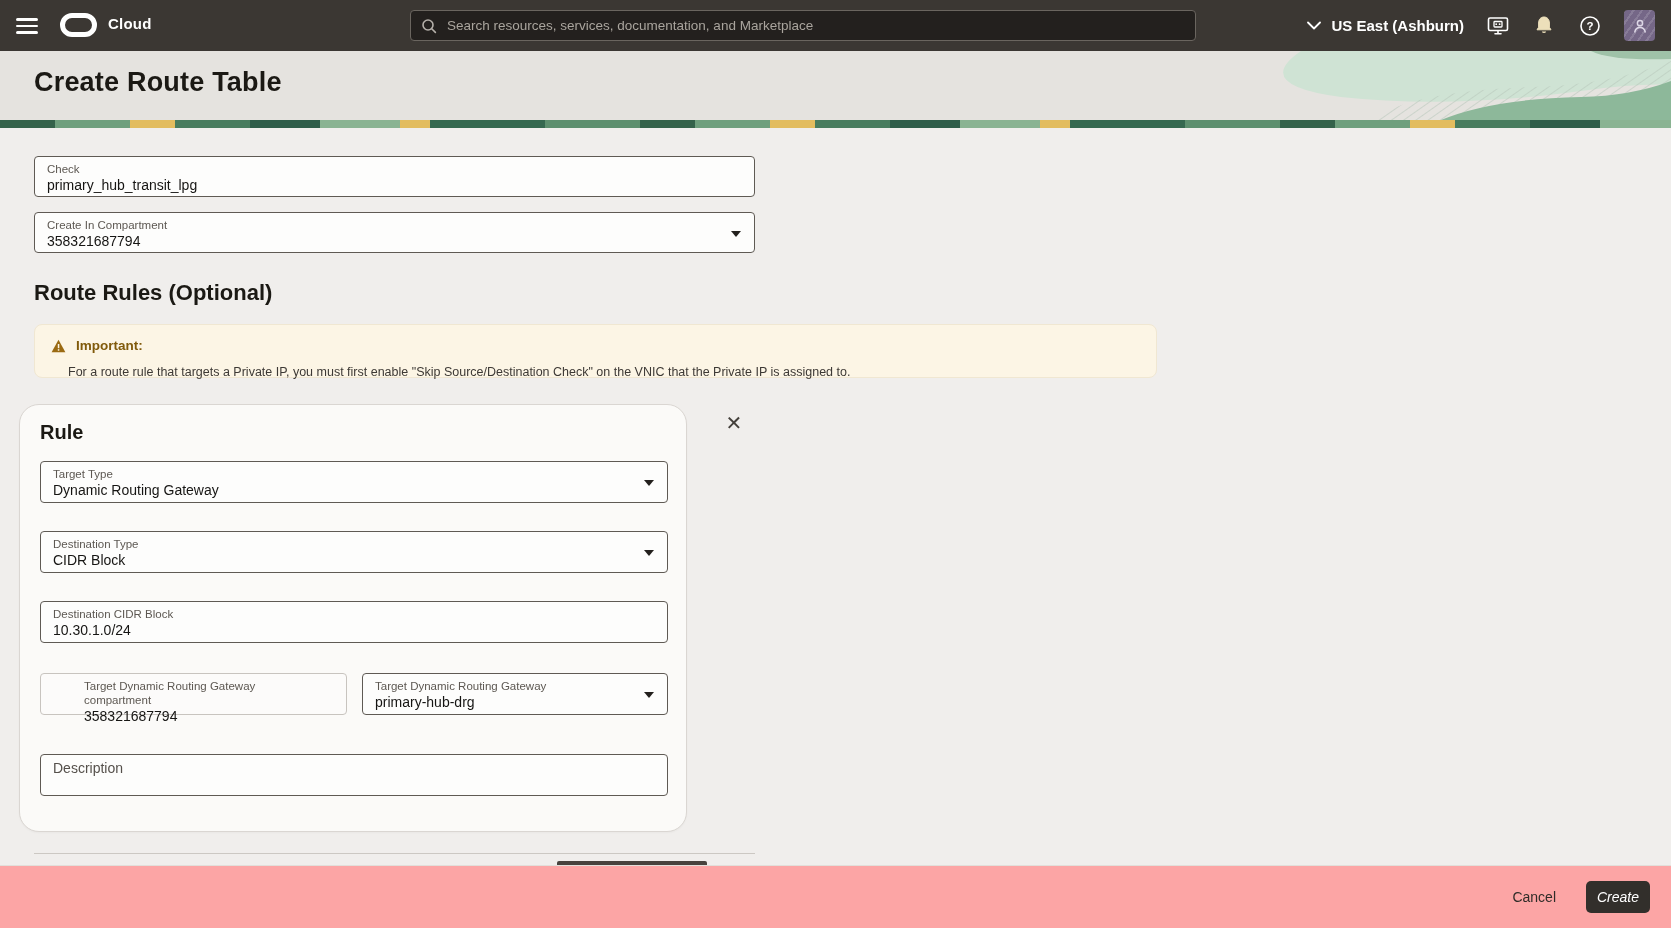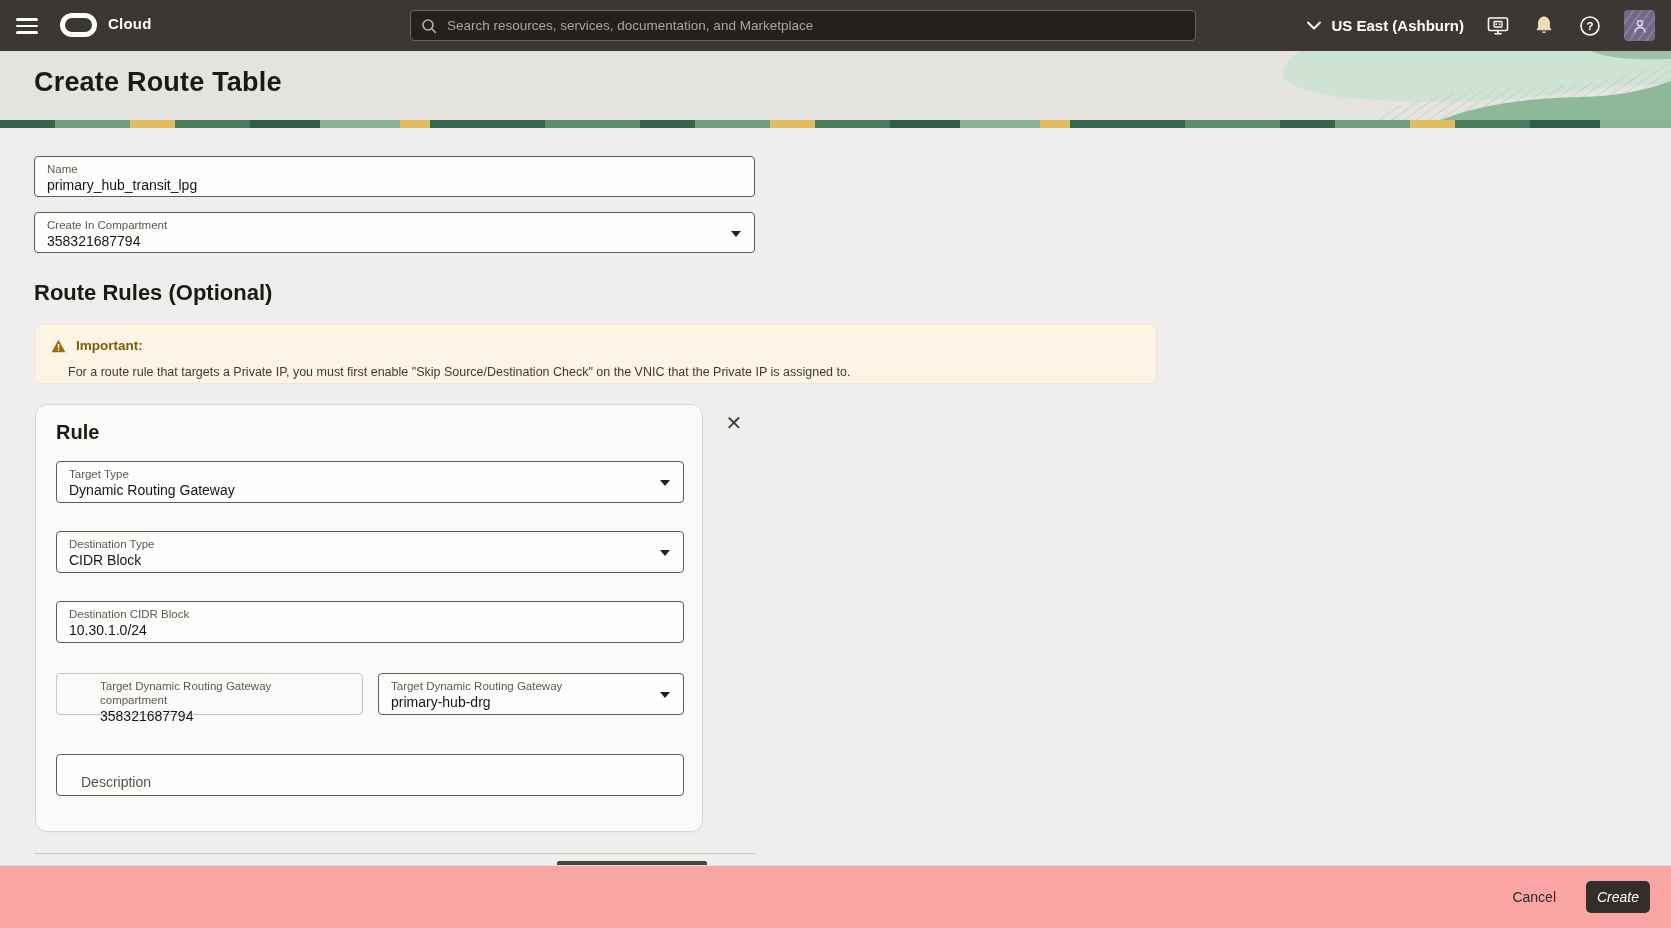--- a/index.html
+++ b/index.html
@@ -36,33 +36,33 @@
 
   
   .field { position:absolute; background:#fdfdfc; border:1px solid #5f5a54; border-radius:4px; padding:5px 34px 5px 12px; cursor:text; }
   .field.select { cursor:pointer; }
   .field-label { font-size:11.5px; color:#5d5852; line-height:14px; }
   .field-value { font-size:14px; color:#161513; line-height:18px; white-space:nowrap; overflow:hidden; }
   .field input { width:100%; border:none; outline:none; background:transparent; font-size:14px; color:#161513; font-family:"Liberation Sans",sans-serif; padding:0; }
   .field.disabled { border-color:#c8c4bf; background:#fcfbfa; cursor:default; }
   .caret { position:absolute; right:13px; top:50%; margin-top:-2px; width:0; height:0;
            border-left:5px solid transparent; border-right:5px solid transparent; border-top:6px solid #23201d; }
-  .field.placeholder-only { display:flex; align-items:flex-end; padding:5px 24px; }
+  .field.placeholder-only { display:flex; align-items:flex-start; padding:5px 12px; }
   .field.placeholder-only input::placeholder { color:#55504b; opacity:1; }
 
   
   .section-heading { position:absolute; left:34px; top:280px; font-size:22px; font-weight:700; color:#1b1914; }
 
-  .warning { position:absolute; left:34px; top:324px; width:1123px; height:60px; background:#fcf5e5; border:1px solid #f0e7d2; border-radius:8px; }
+  .warning { position:absolute; left:34px; top:324px; width:1123px; height:54px; background:#fcf5e5; border:1px solid #f0e7d2; border-radius:8px; }
   .warning-head { position:absolute; left:16px; top:13px; display:flex; align-items:center; gap:10px; }
   .warning-title { font-size:13.5px; font-weight:700; color:#805a0b; }
   .warning-body { position:absolute; left:33px; top:40px; font-size:12.5px; color:#3d3935; }
 
   
-  .rule-card { position:absolute; left:35px; top:404px; width:668px; height:428px; background:#fbfaf8; border:1px solid #dad6d2; border-radius:12px; box-shadow:0 1px 2px rgba(0,0,0,.03); }
+  .rule-card { position:absolute; left:19px; top:404px; width:668px; height:428px; background:#fbfaf8; border:1px solid #dad6d2; border-radius:20px; box-shadow:0 1px 2px rgba(0,0,0,.03); }
   .rule-title { position:absolute; left:20px; top:16px; font-size:20px; font-weight:700; color:#1b1914; }
   .close-x { position:absolute; left:721px; top:410px; width:26px; height:26px; display:flex; align-items:center; justify-content:center;
              font-size:20px; color:#44403b; cursor:pointer; line-height:1; }
 
   
   .divider { position:absolute; left:34px; top:853px; width:721px; height:1px; background:#ccc8c3; }
   .clipped-btn { position:absolute; left:557px; top:861px; width:150px; height:4px; background:#47433e; border-radius:2px 2px 0 0; cursor:pointer; }
   .footer { position:absolute; left:0; top:865px; width:100%; height:63px; background:#fca5a5; border-top:1px solid #e2dfda; z-index:20;
             display:flex; align-items:center; justify-content:flex-end; padding-right:21px; gap:30px; }
   .btn-cancel { font-size:14px; color:#2f2c28; cursor:pointer; background:none; border:none; font-family:"Liberation Sans",sans-serif; }
@@ -138,21 +138,21 @@
       <path d="M190,0 Q140,34 230,46 Q340,58 470,40 Q530,32 560,34 L560,0 Z" fill="#cfe3d4"></path>
       <path d="M260,69 Q300,40 420,36 Q500,34 560,10 L560,69 Z" fill="url(#hatch)" opacity="0.85"></path>
       <path d="M330,69 Q380,48 470,46 Q520,45 560,30 L560,69 Z" fill="#8db89a"></path>
       <path d="M480,0 Q500,10 560,8 L560,0 Z" fill="#9fc2a8"></path>
     </svg>
     <h1 class="page-title">Create Route Table</h1>
   </div>
   <div class="strip"></div>
 
   <div class="field" style="left:34px; top:156px; width:721px; height:41px;">
-    <div class="field-label">Name</div>
+    <div class="field-label">Check</div>
     <div class="field-value"><input value="primary_hub_transit_lpg" style=""></div>
   </div>
 
   <div class="field select" style="left:34px; top:212px; width:721px; height:41px;">
     <div class="field-label">Create In Compartment</div>
     <div class="field-value">358321687794</div>
     <span class="caret"></span>
   </div>
 
   <h2 class="section-heading">Route Rules (Optional)</h2>

